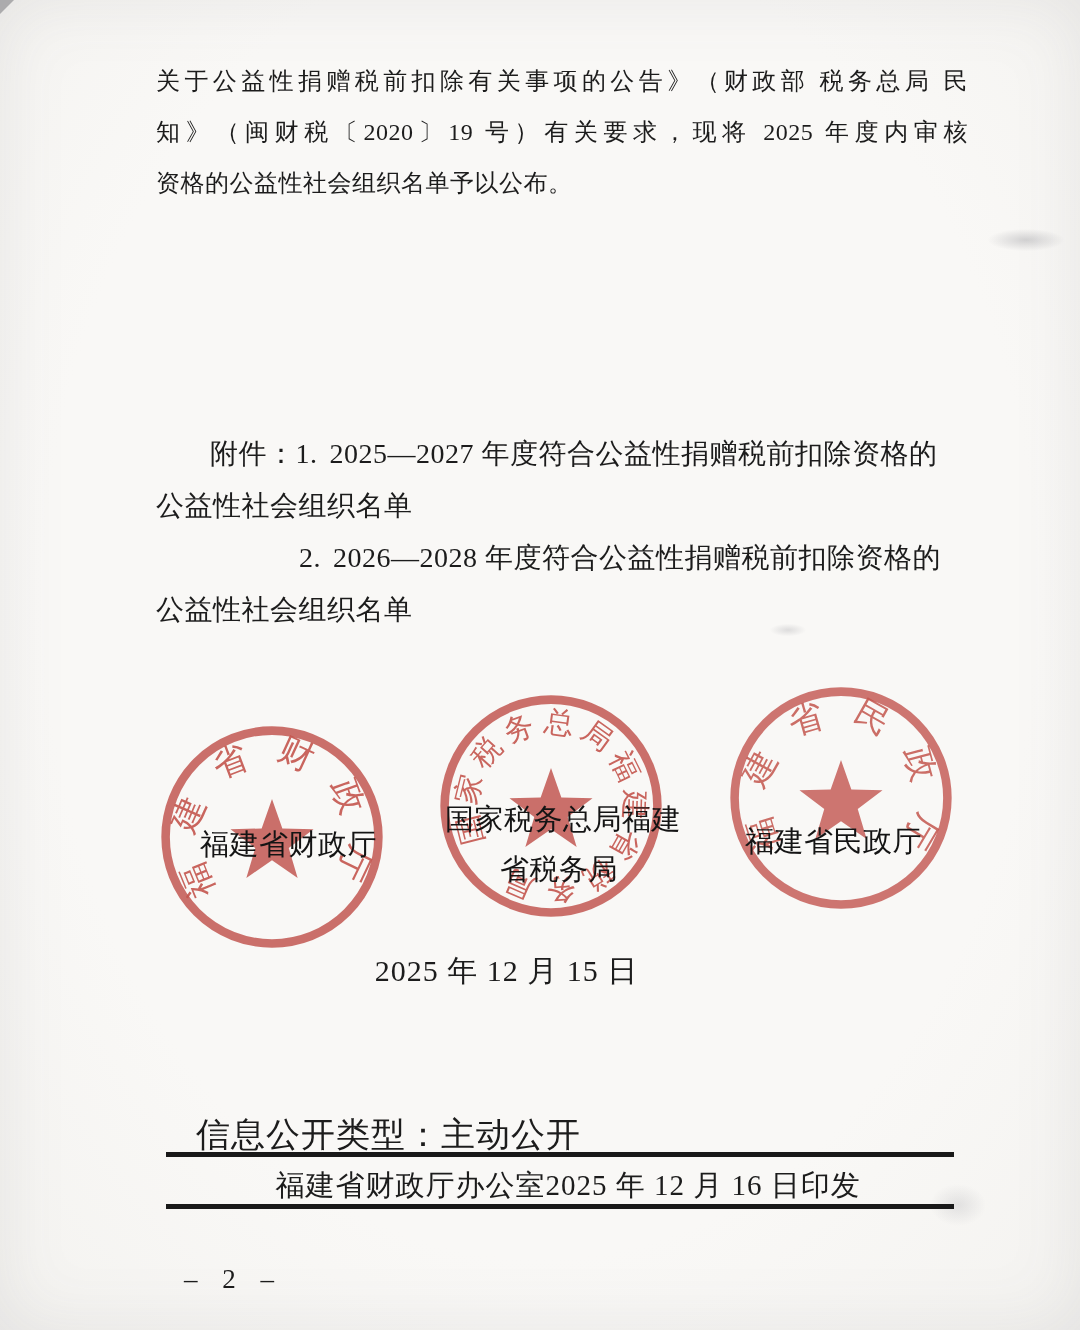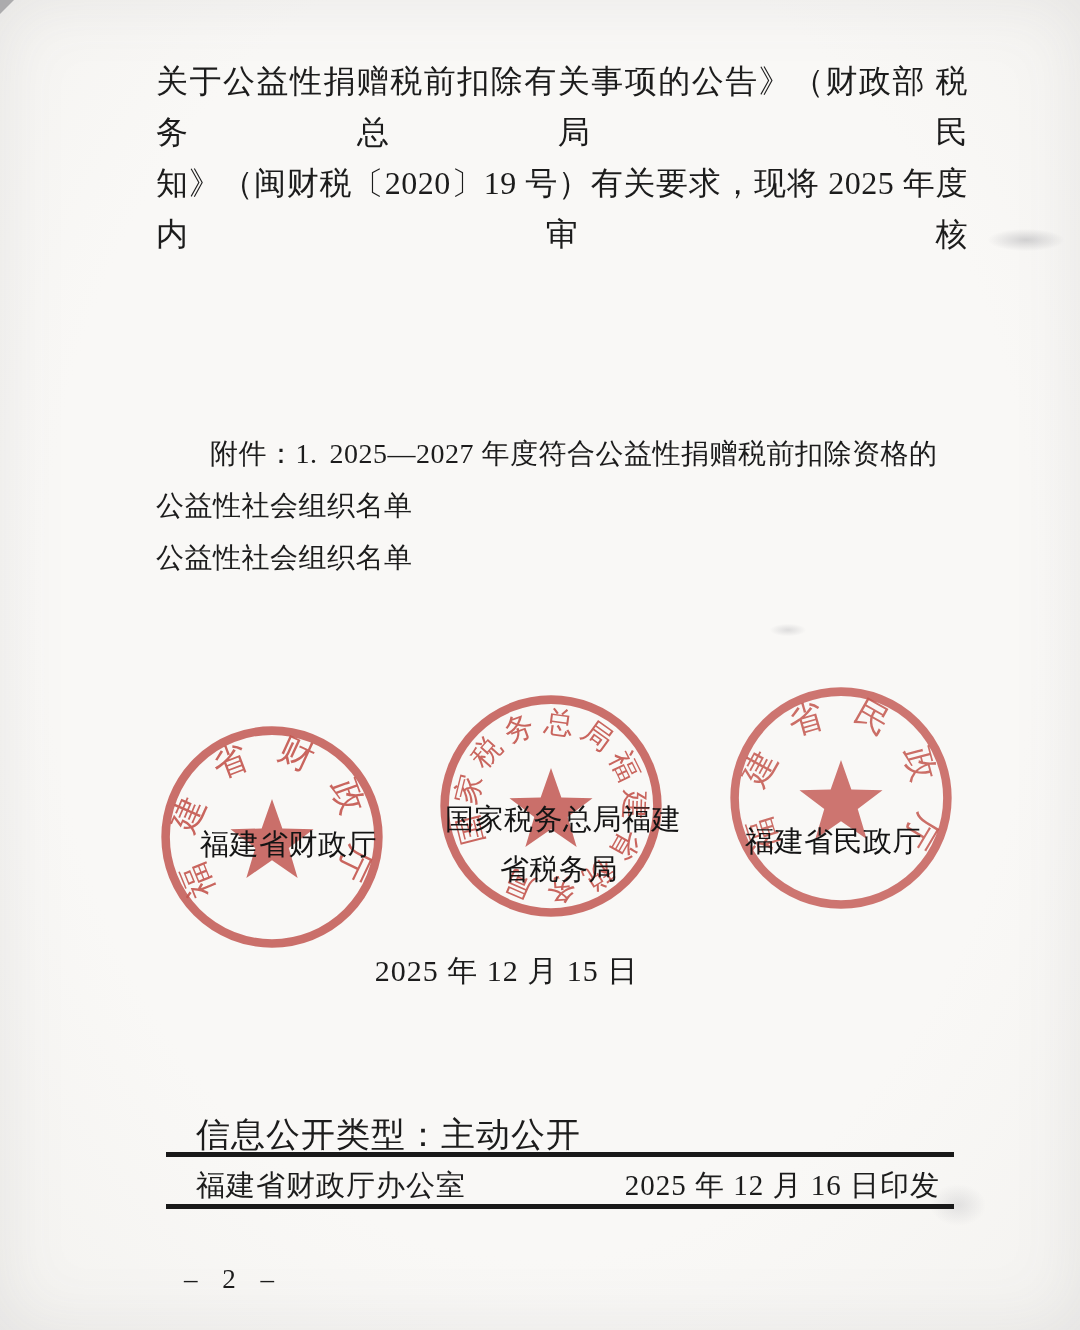--- a/index.html
+++ b/index.html
@@ -23,21 +23,21 @@
   .corner-mark {
     position:absolute; left:0; top:0;
     width:0; height:0;
     border-left:14px solid rgba(120,120,125,.55);
     border-bottom:14px solid transparent;
   }
 
   
   .para {
     position:absolute; left:156px; top:56px; width:812px;
-    font-size:32px; line-height:51px; letter-spacing:.5px;
+    font-size:24px; line-height:51px; letter-spacing:.5px;
   }
   .para .jline { text-align:justify; text-align-last:justify; }
   .para .lline { text-align:left; }
 
   .attach {
     position:absolute; left:156px; top:428px; width:812px;
     font-size:28px; line-height:52px; letter-spacing:.5px;
   }
   .attach .rowA { margin-left:54px; }
   .attach .rowC { margin-left:143px; }
@@ -70,44 +70,48 @@
   
   .info-line {
     position:absolute; left:196px; top:1112px;
     font-size:34px; letter-spacing:1px;
   }
   .rule { position:absolute; left:166px; width:788px; height:5px; background:#191919; }
   .rule1 { top:1152px; }
   .rule2 { top:1204px; }
   .office-row {
     position:absolute; left:196px; top:1166px; width:744px;
-    display:flex; justify-content:space-between;
+    display:flex; justify-content:center;
     font-size:29px; letter-spacing:1px;
   }
   .page-num {
     position:absolute; left:184px; top:1264px;
     font-size:27px; letter-spacing:9px;
   }
 </style>
 </head>
 <body>
 
 <div class="vignette"></div>
 <div class="corner-mark"></div>
 
 <div class="para">
   <div class="jline">关于公益性捐赠税前扣除有关事项的公告》（财政部 税务总局 民</div>
   <div class="jline">知》（闽财税〔2020〕19 号）有关要求，现将 2025 年度内审核</div>
+  <div class="lline">资格的公益性社会组织名单予以公布。</div>
 </div>
 
 <div class="attach">
   <div class="rowA">
     <span>附件：</span><span class="num">1.</span><span>2025—2027 年度符合公益性捐赠税前扣除资格的</span>
   </div>
   <div class="rowWrap">公益性社会组织名单</div>
+  <div class="rowC">
+    <span class="num">2.</span><span>2026—2028 年度符合公益性捐赠税前扣除资格的</span>
+  </div>
   <div class="rowWrap">公益性社会组织名单</div>
 </div>
 
 <div class="seal seal1">
   <svg viewBox="0 0 240 240">
     <defs>
       <path id="arcF" d="M 120,120 m -78,0 a 78,78 0 1,1 156,0 a 78,78 0 1,1 -156,0"></path>
     </defs>
     <circle cx="120" cy="120" r="112" fill="none" stroke="#c0504a" stroke-width="9" opacity="0.82"></circle>
     <polygon opacity="0.82" fill="#c0504a" points="120,80 130.9,111 163.7,111.8 137.6,131.7 147,163.2 120,144.5 93,163.2 102.4,131.7 76.3,111.8 109.1,111"></polygon>

